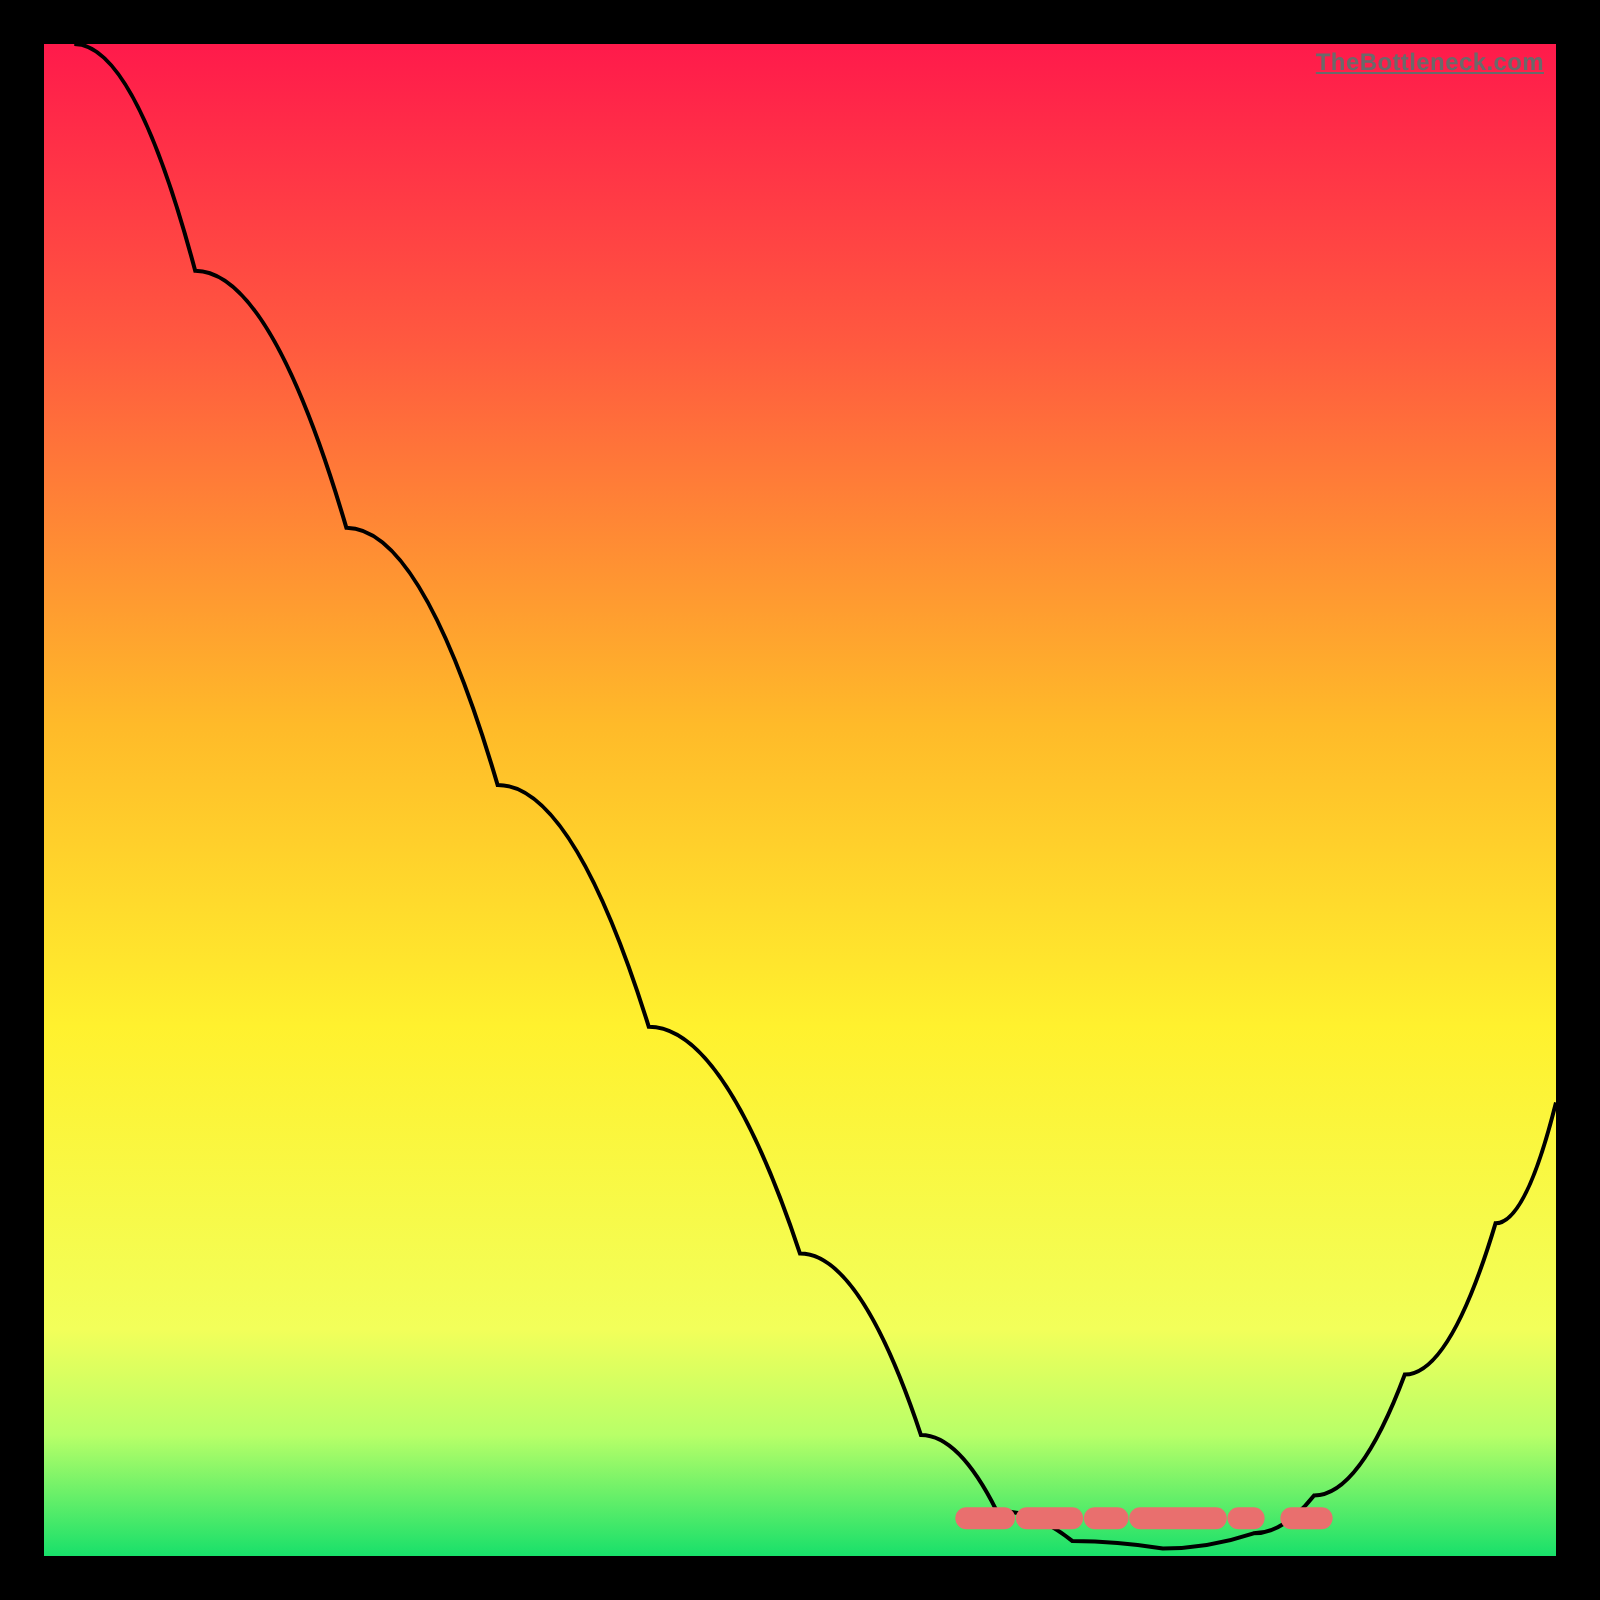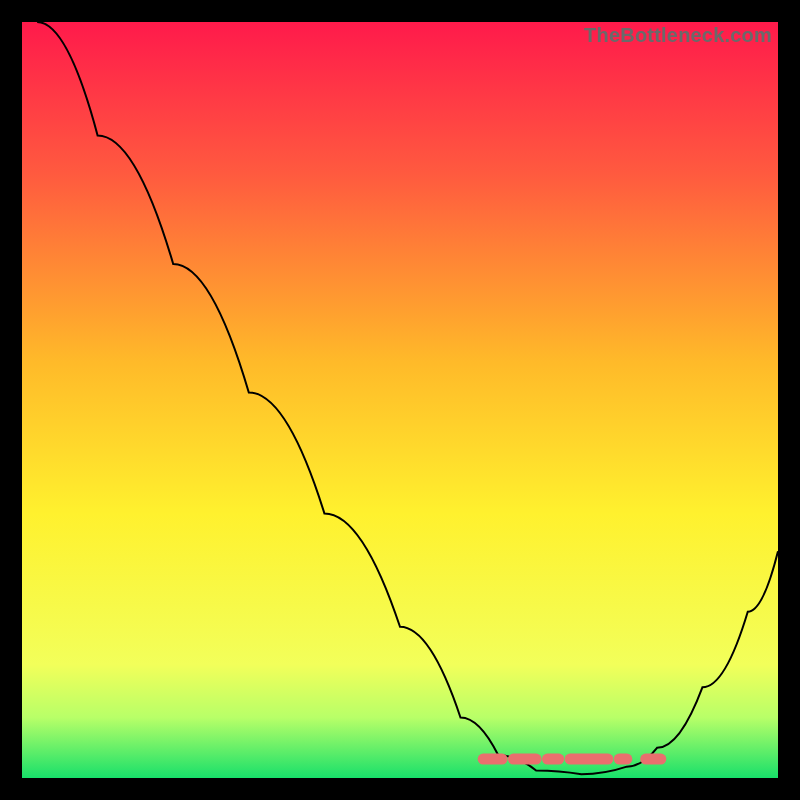--- a/index.html
+++ b/index.html
@@ -24,24 +24,25 @@
     left: 0;
     top: 0;
     width: 756px;
     height: 756px;
   }
   .watermark {
     position: absolute;
     top: 2px;
     right: 6px;
     color: #6a6a6a;
-    font-size: 20px;
+    font-size: 12px;
     font-weight: 600;
     letter-spacing: 0.2px;
     user-select: none;
+    text-decoration: underline;
   }
   svg {
     display: block;
   }
 </style>
 </head>
 <body>
 
 <div class="frame">
   <svg class="plot-area" viewBox="0 0 756 756">

